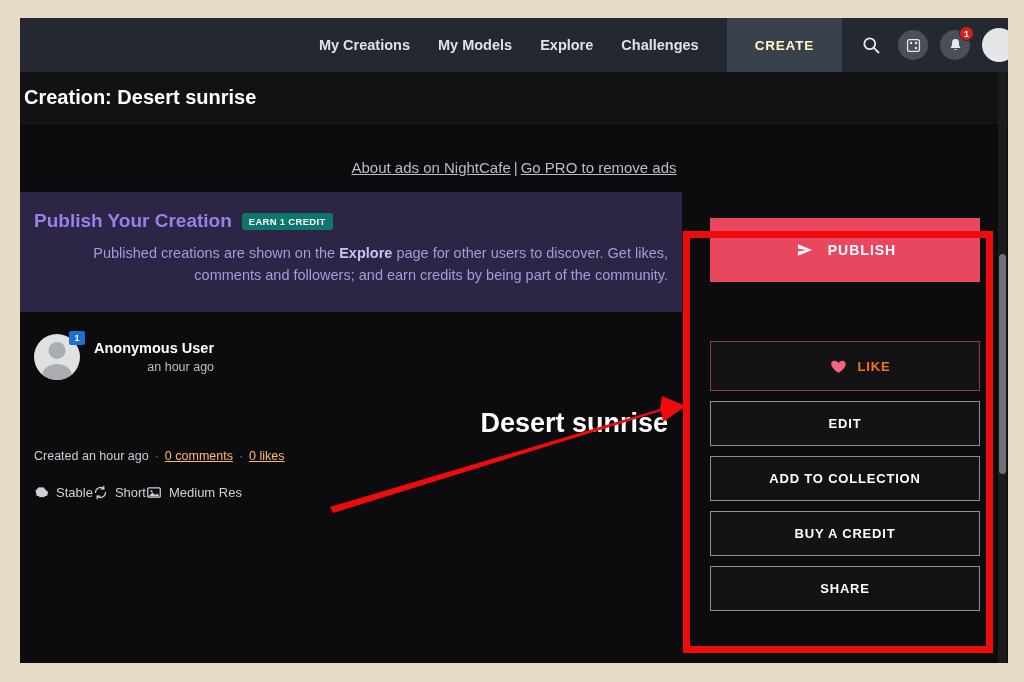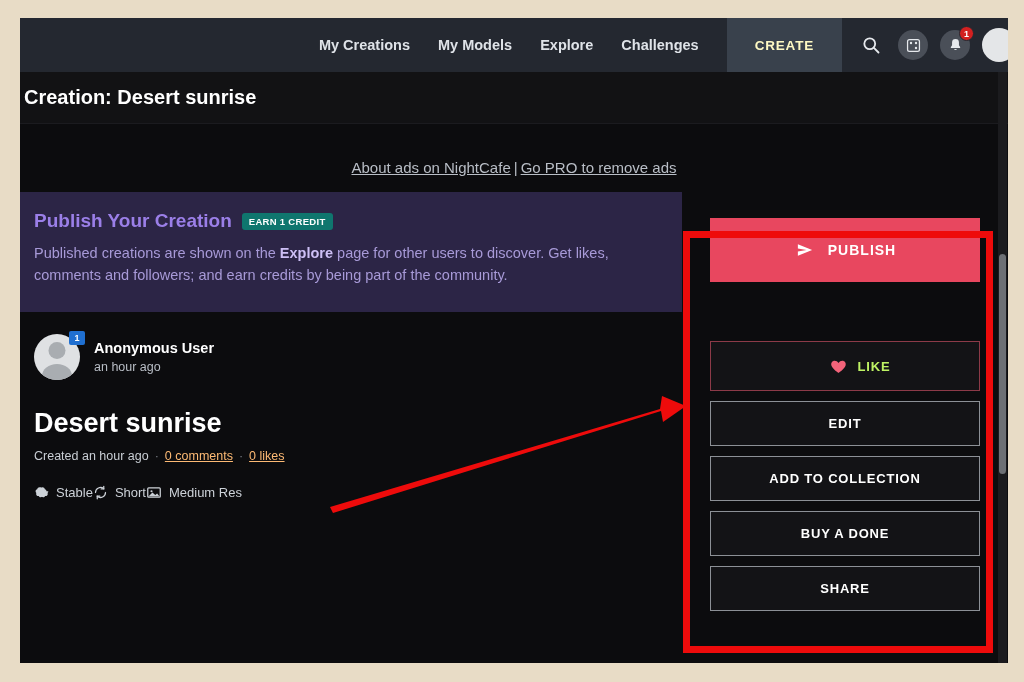--- a/index.html
+++ b/index.html
@@ -119,21 +119,21 @@
     background: #0c0c0e;
     display: flex;
     align-items: center;
     justify-content: center;
   }
   .ads-text { font-size: 15px; color: #b9bec6; margin-top: 18px; }
   .ads-text a { color: #b9bec6; text-decoration: underline; cursor: pointer; }
   .ads-sep { margin: 0 3px; }
 
   
-  .body-area { position: relative; height: 471px; }
+  .body-area { position: relative; height: 471px; text-align: right; }
   .left-col { position: absolute; left: 0; top: 0; width: 662px; }
   .right-col { position: absolute; left: 662px; top: 0; width: 326px; height: 471px; background:#0c0c0e; }
 
   
   .publish-banner {
     background: #2c2546;
     padding: 18px 14px 20px 14px;
     min-height: 120px;
   }
   .publish-head {
@@ -230,21 +230,21 @@
   .btn-outline {
     width: 100%; height: 45px;
     background: #131316;
     border: 1px solid #8c9096;
     color: #ffffff;
     font-size: 13px; font-weight: bold; letter-spacing: 0.8px;
     display: flex; align-items: center; justify-content: center; gap: 10px;
     cursor: pointer;
     font-family: "Liberation Sans", sans-serif;
   }
-  .btn-like { border-color: #8c3a48; color: #bef264; height: 50px; padding-left: 29px; }
+  .btn-like { border-color: #8c3a48; color: #f97316; height: 50px; padding-left: 29px; }
 
   
   .scrollbar-track {
     position: absolute; right: 1px; top: 54px;
     width: 9px; height: 591px;
     background: #1b1b1e;
   }
   .scrollbar-thumb {
     position: absolute; right: 2px; top: 236px;
     width: 7px; height: 220px;
@@ -395,21 +395,21 @@
             </svg>
             <span>LIKE</span>
           </div>
           <div class="btn-outline">
             <span>EDIT</span>
           </div>
           <div class="btn-outline">
             <span>ADD TO COLLECTION</span>
           </div>
           <div class="btn-outline">
-            <span>BUY A DONE</span>
+            <span>BUY A CREDIT</span>
           </div>
           <div class="btn-outline">
             <span>SHARE</span>
           </div>
         </div>
       </div>
 
     </div>
 
     <div class="scrollbar-track"></div>

